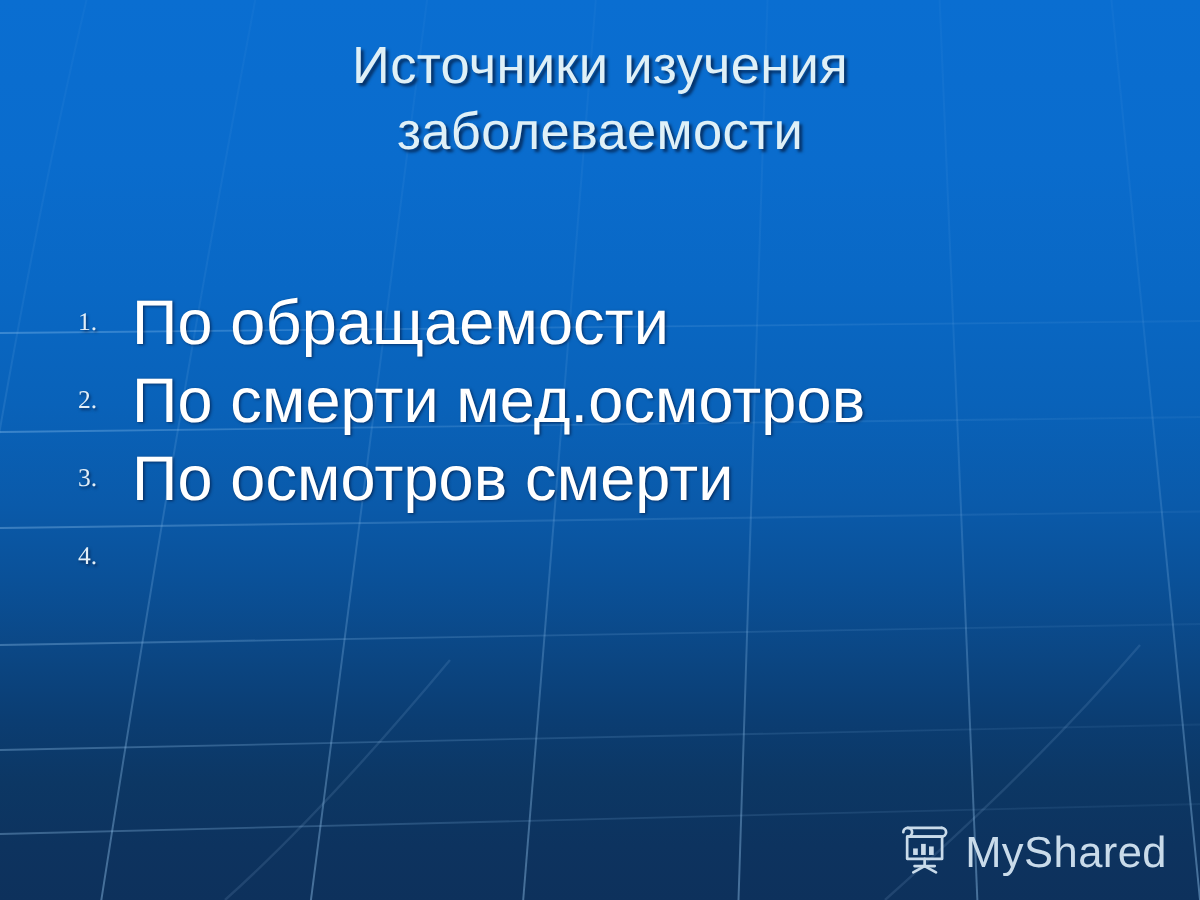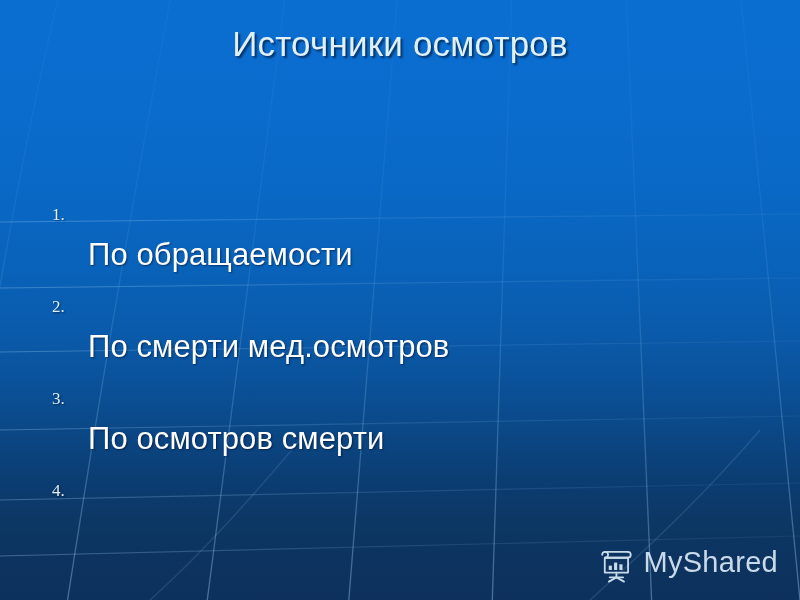--- a/index.html
+++ b/index.html
@@ -91,36 +91,35 @@
     font-size: 17px;
     line-height: 44px;
     color: #e2eef7;
     text-align: left;
     padding-left: 8px;
     box-sizing: border-box;
     text-shadow: 1px 1px 2px rgba(0,0,25,0.5);
   }
   .li-text {
     flex: 1 1 auto;
-    font-size: 31px;
+    font-size: 42px;
     line-height: 44px;
     color: #ffffff;
     text-shadow: 1px 1px 2px rgba(0,0,25,0.5);
     letter-spacing: 0.1px;
-    margin-top: 40px;
   }
   .li-text .wrap2 { display: block; }
 
   
   .watermark {
     position: absolute;
     right: 22px;
     bottom: 16px;
     display: flex;
-    align-items: flex-start;
+    align-items: flex-end;
     gap: 9px;
   }
   .wm-text {
     font-size: 29px;
     line-height: 29px;
     color: #c9dbea;
     letter-spacing: 0.3px;
   }
   .wm-icon { width: 38px; height: 36px; display: block; }
 </style>
@@ -165,21 +164,22 @@
       </g>
 
       <g stroke="#a8d4f8" stroke-opacity="0.13" stroke-width="1.6" fill="none">
         <path d="M300,440 C250,500 200,555 150,600"></path>
         <path d="M760,430 C700,500 640,555 590,600"></path>
       </g>
     </svg>
   </div>
 
   <div class="title-block">
-    <div class="title-line">Источники осмотров</div>
+    <div class="title-line">Источники изучения</div>
+    <div class="title-line">заболеваемости</div>
   </div>
 
   <div class="body-list">
 
     <div class="li">
       <div class="li-num">1.</div>
       <div class="li-text">
         <span>По обращаемости</span>
       </div>
     </div>

